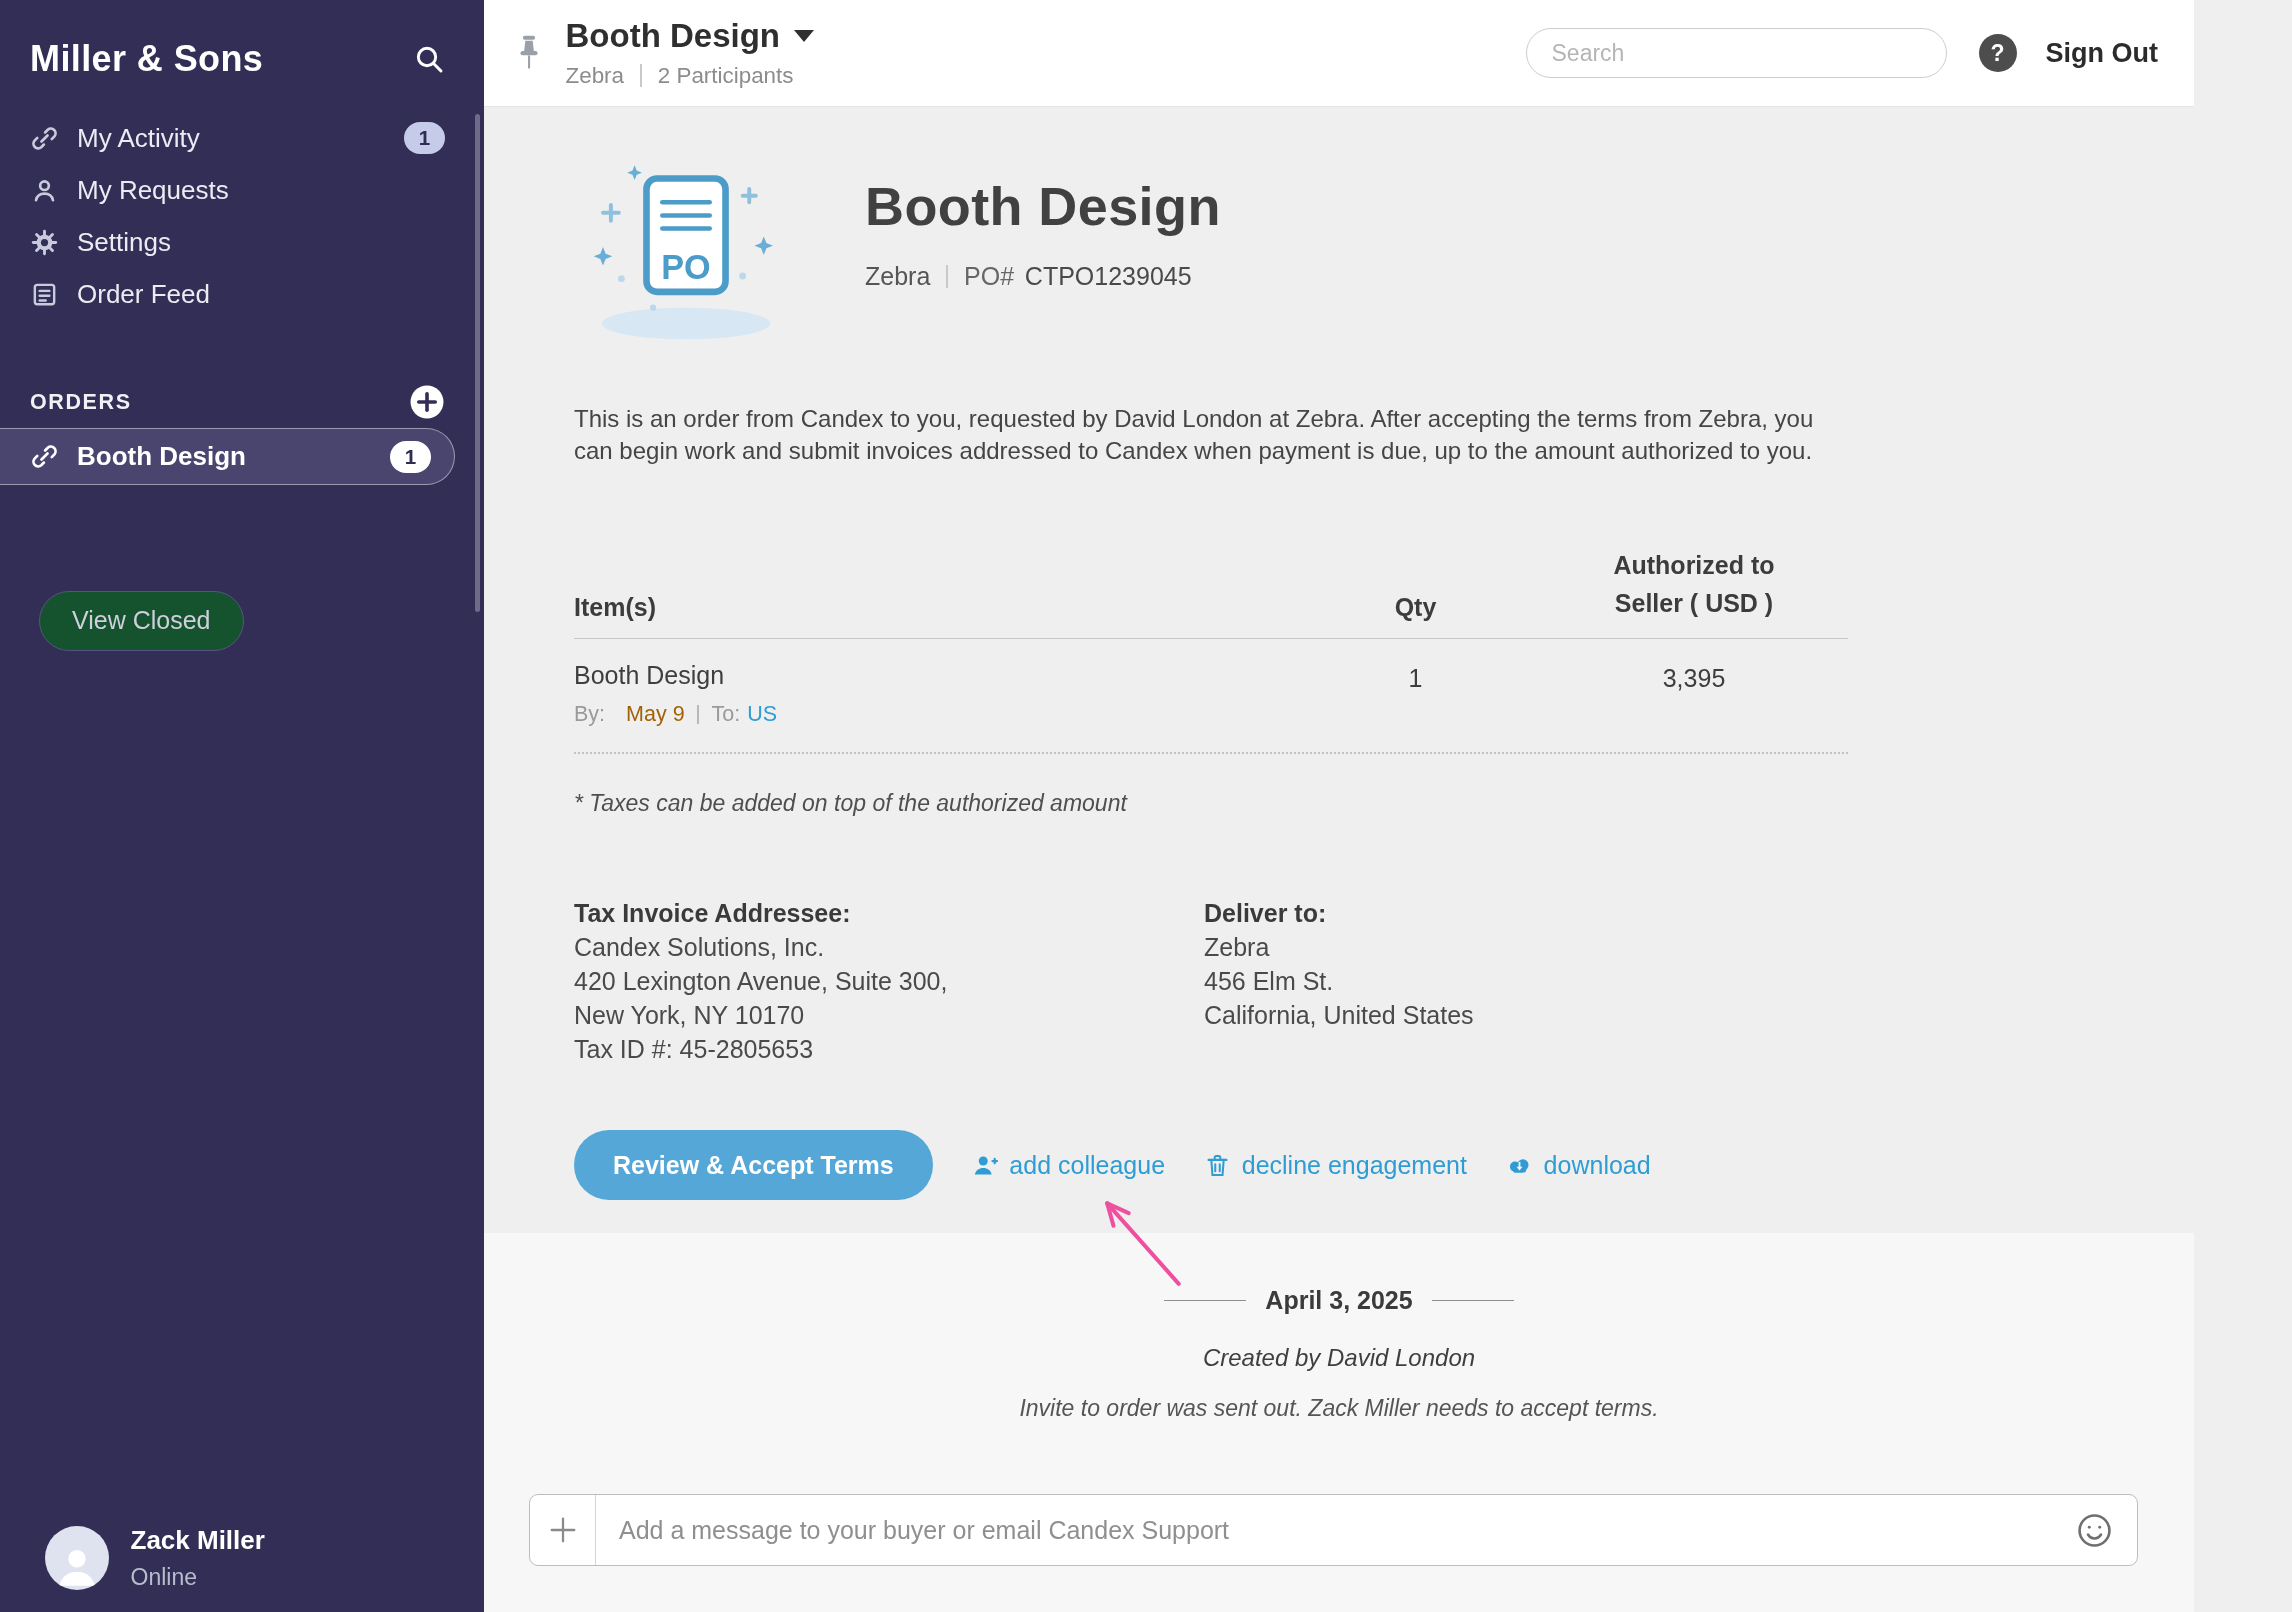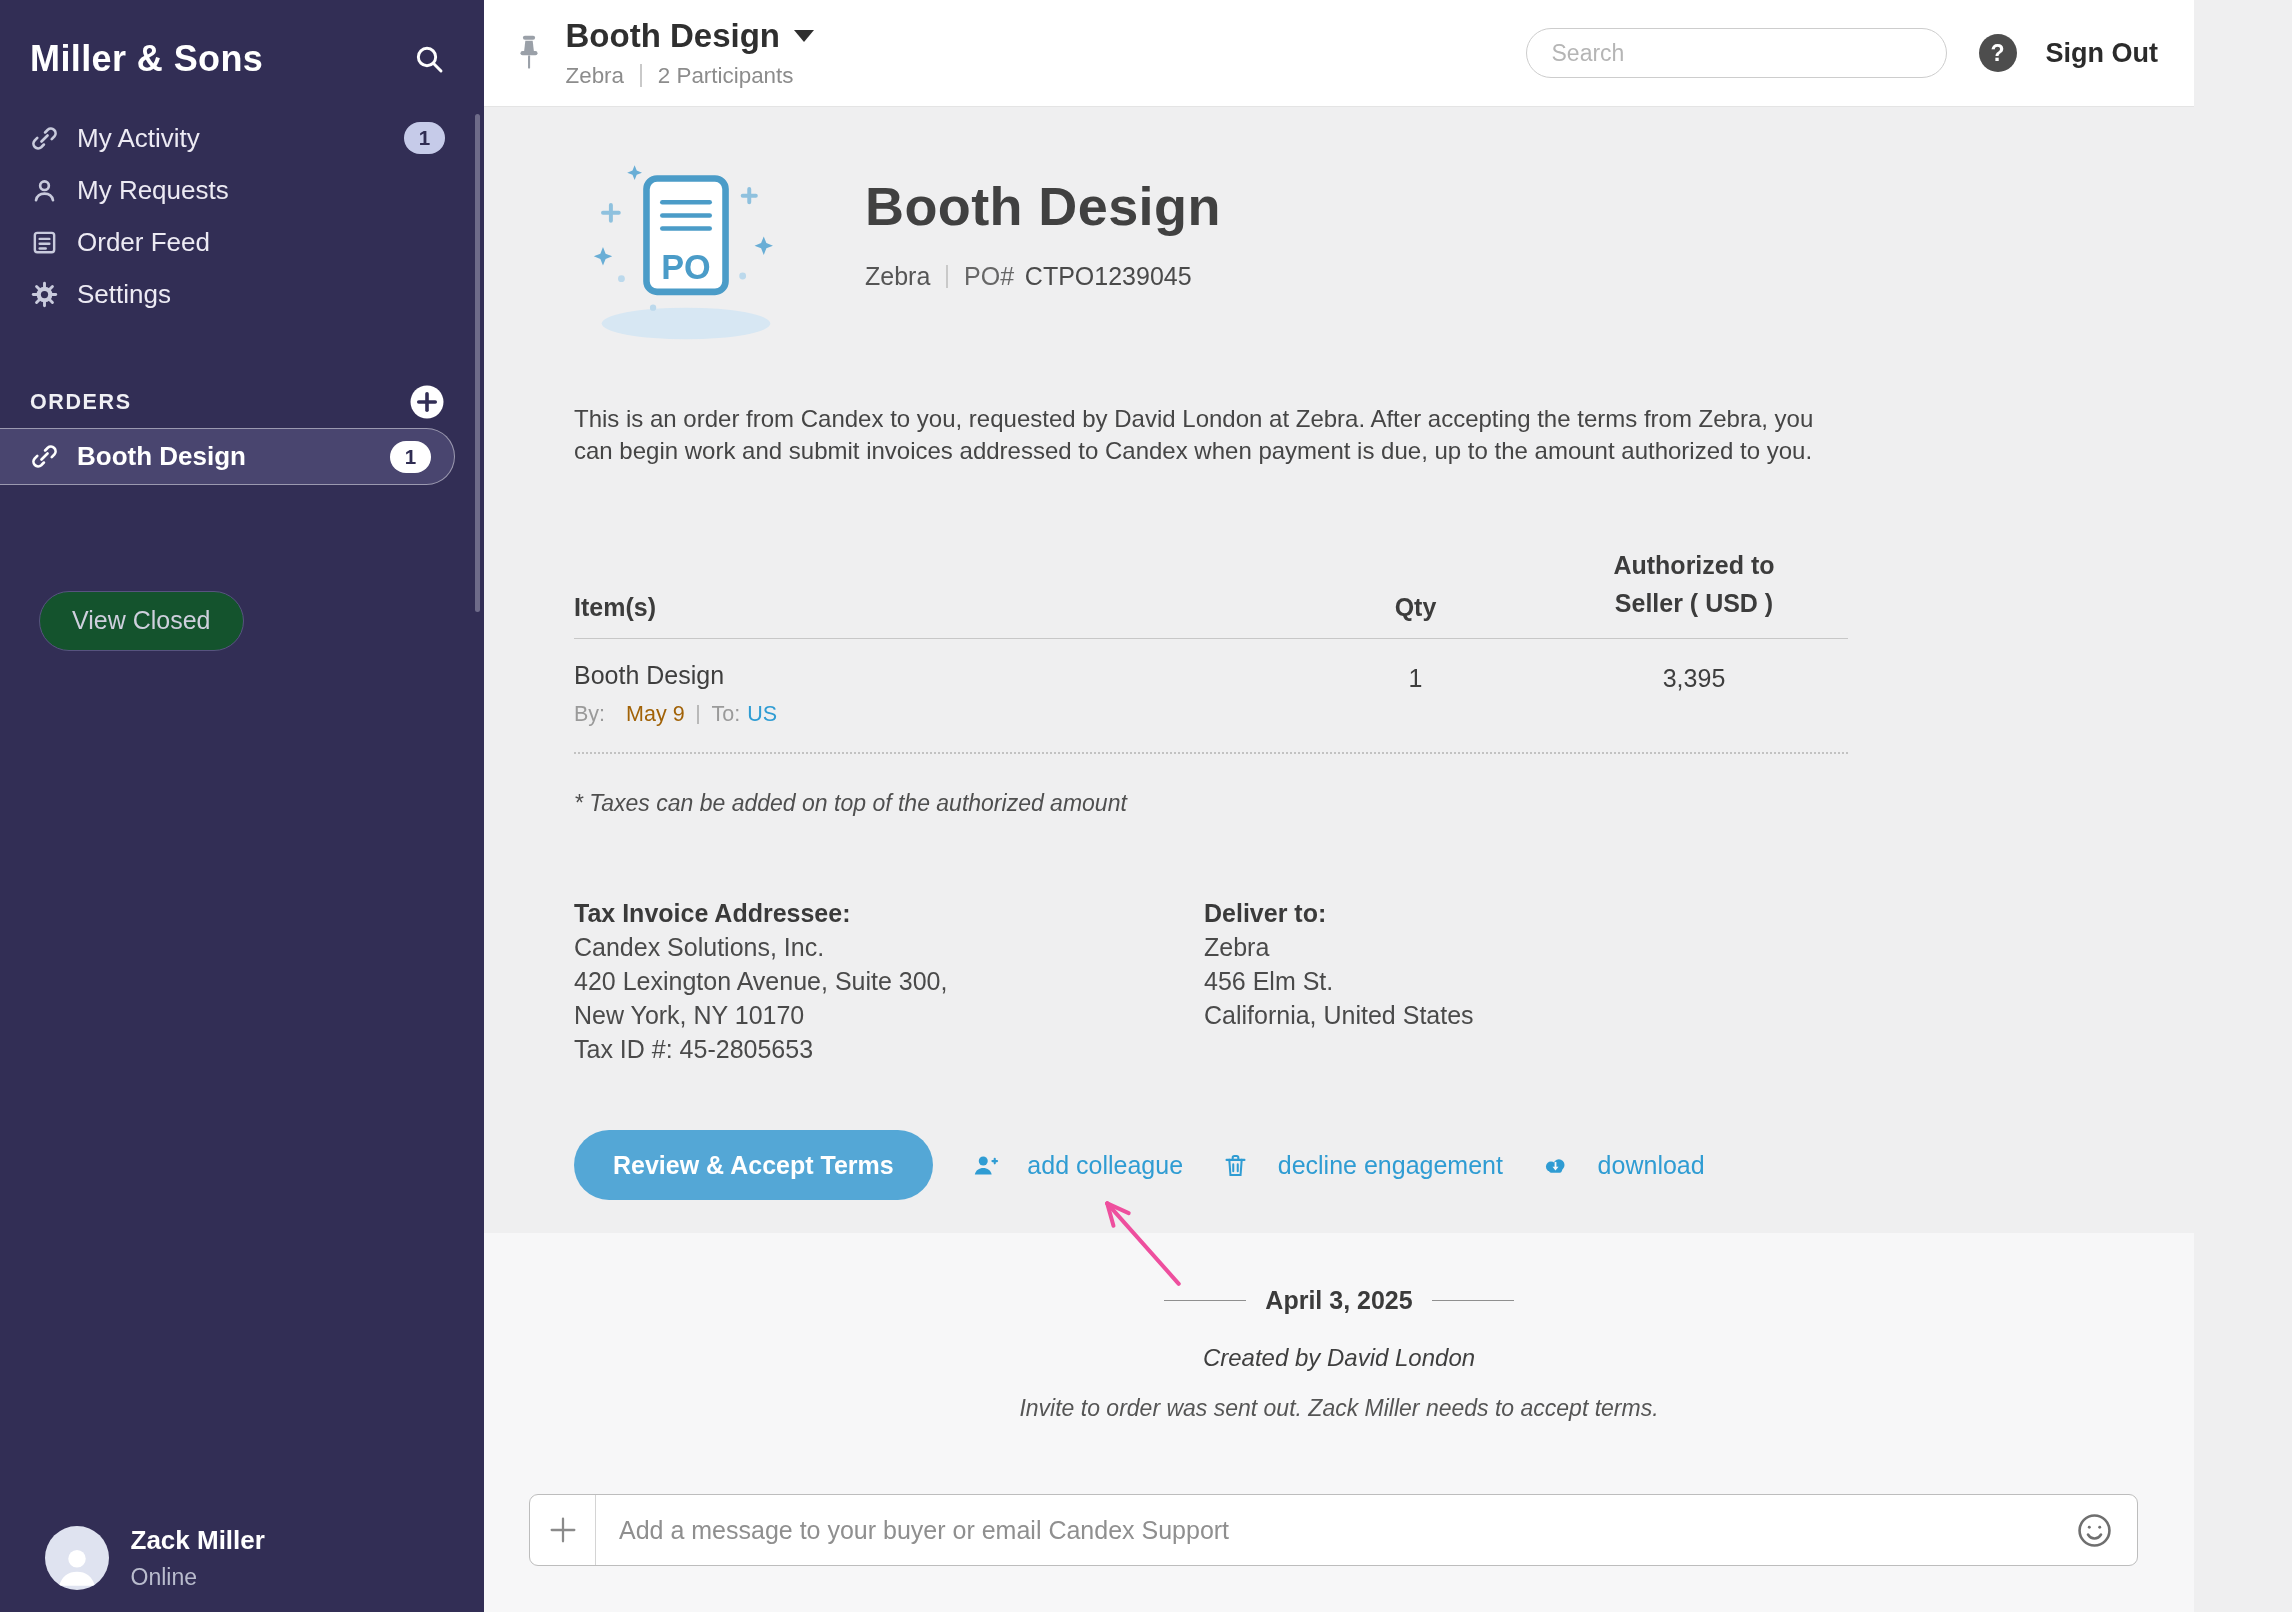--- a/index.html
+++ b/index.html
@@ -119,21 +119,21 @@
 
   .tax-note { margin-top: 36px; font-size: 23px; font-style: italic; color: #4f4f4f; }
 
   .addresses { display: flex; margin-top: 79px; }
   .addr { width: 630px; font-size: 25px; line-height: 34px; color: #4a4a4a; }
   .addr-title { font-weight: 700; color: #3a3a3a; }
 
   .actions { display: flex; align-items: center; margin-top: 64px; }
   .accept { background: #54a7d6; border: none; color: #fff; font-family: inherit;
     font-size: 25px; font-weight: 700; height: 70px; padding: 0 39px; border-radius: 39px; cursor: pointer; }
-  .link { display: flex; align-items: center; color: #2f9cd3; font-size: 25px; cursor: pointer; margin-left: 39px; gap: 18px; }
+  .link { display: flex; align-items: center; color: #2f9cd3; font-size: 25px; cursor: pointer; margin-left: 39px; }
   .link .l-ic { width: 27px; height: 27px; margin-right: 10.7px; }
   .link .l-ic svg { width: 100%; height: 100%; }
 
   .arrow-annot { position: absolute; left: 573px; top: 1164px; width: 197px; height: 152px;
     pointer-events: none; z-index: 5; }
 
   
   .timeline { flex: 1; background: #f7f7f8; padding-top: 52px; overflow: hidden; }
   .date-row { display: flex; align-items: center; justify-content: center; height: 30px; }
   .dline { width: 82px; border-top: 1.8px solid #8f8f8f; margin: 0 19.7px; }
@@ -184,41 +184,41 @@
         <span class="nav-ic">
           <svg viewBox="0 0 24 24" fill="none" stroke="currentColor" stroke-width="2.2" stroke-linecap="round">
               <circle cx="12" cy="8" r="3.6"></circle>
               <path d="M5 20c.8-3.6 3.6-5.4 7-5.4s6.2 1.8 7 5.4"></path>
             </svg>
         </span>
         <span class="nav-label">My Requests</span>
       </div>
       <div class="nav-item">
         <span class="nav-ic">
-          <svg viewBox="0 0 24 24" fill="none" stroke="currentColor" stroke-width="2" stroke-linecap="round">
-              <rect x="4" y="4" width="16" height="16" rx="2"></rect>
-              <line x1="8" y1="9" x2="16" y2="9"></line>
-              <line x1="8" y1="13" x2="16" y2="13"></line>
-              <line x1="8" y1="17" x2="13" y2="17"></line>
-            </svg>
-        </span>
-        <span class="nav-label">Order Feed</span>
-      </div>
-      <div class="nav-item">
-        <span class="nav-ic">
           <svg viewBox="0 0 24 24" fill="currentColor">
               <rect x="10.8" y="1.5" width="2.4" height="21" rx="1.2"></rect>
               <rect x="10.8" y="1.5" width="2.4" height="21" rx="1.2" transform="rotate(45 12 12)"></rect>
               <rect x="10.8" y="1.5" width="2.4" height="21" rx="1.2" transform="rotate(90 12 12)"></rect>
               <rect x="10.8" y="1.5" width="2.4" height="21" rx="1.2" transform="rotate(135 12 12)"></rect>
               <circle cx="12" cy="12" r="6.5"></circle>
               <circle cx="12" cy="12" r="3" fill="#322e55"></circle>
             </svg>
         </span>
         <span class="nav-label">Settings</span>
+      </div>
+      <div class="nav-item">
+        <span class="nav-ic">
+          <svg viewBox="0 0 24 24" fill="none" stroke="currentColor" stroke-width="2" stroke-linecap="round">
+              <rect x="4" y="4" width="16" height="16" rx="2"></rect>
+              <line x1="8" y1="9" x2="16" y2="9"></line>
+              <line x1="8" y1="13" x2="16" y2="13"></line>
+              <line x1="8" y1="17" x2="13" y2="17"></line>
+            </svg>
+        </span>
+        <span class="nav-label">Order Feed</span>
       </div>
     </nav>
 
     <div class="orders-head">
       <span class="orders-label">ORDERS</span>
       <span class="add-order">
         <svg viewBox="0 0 24 24">
             <circle cx="12" cy="12" r="11" fill="#fff"></circle>
             <line x1="12" y1="6.5" x2="12" y2="17.5" stroke="#322e55" stroke-width="2.4" stroke-linecap="round"></line>
             <line x1="6.5" y1="12" x2="17.5" y2="12" stroke="#322e55" stroke-width="2.4" stroke-linecap="round"></line>

